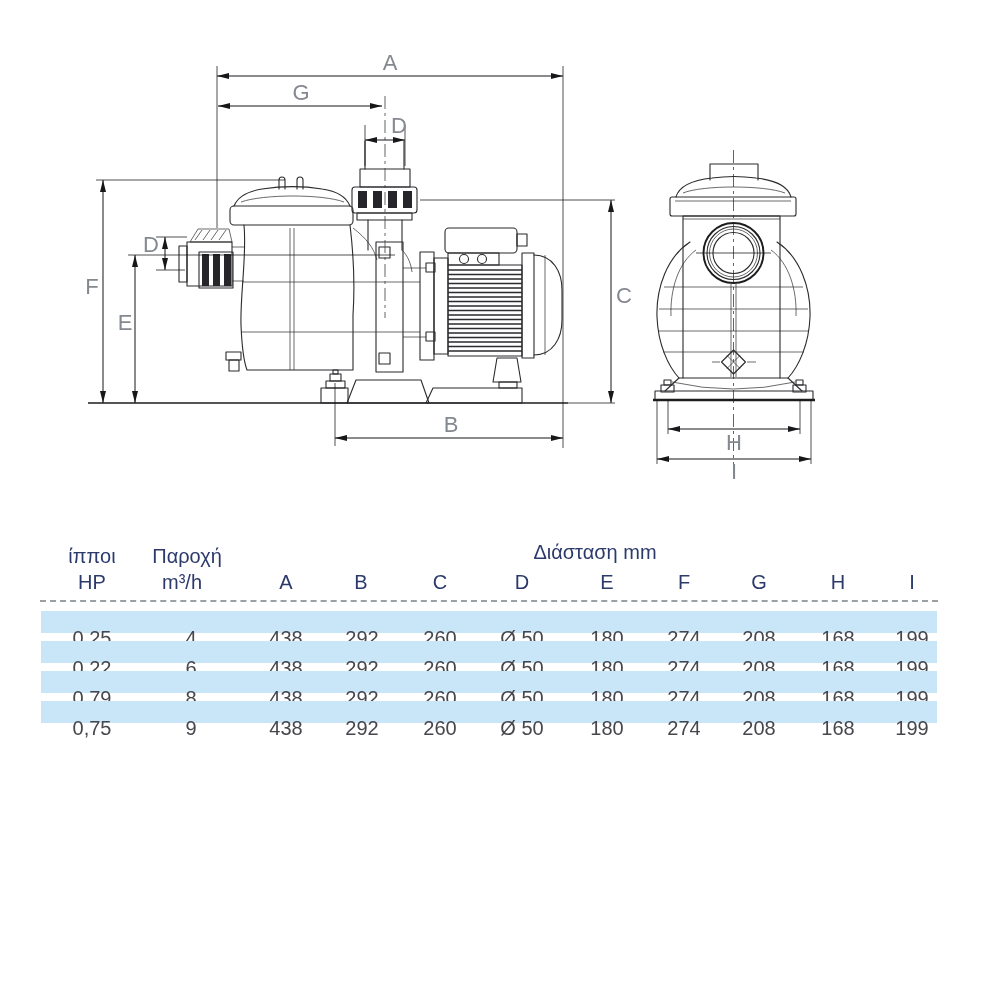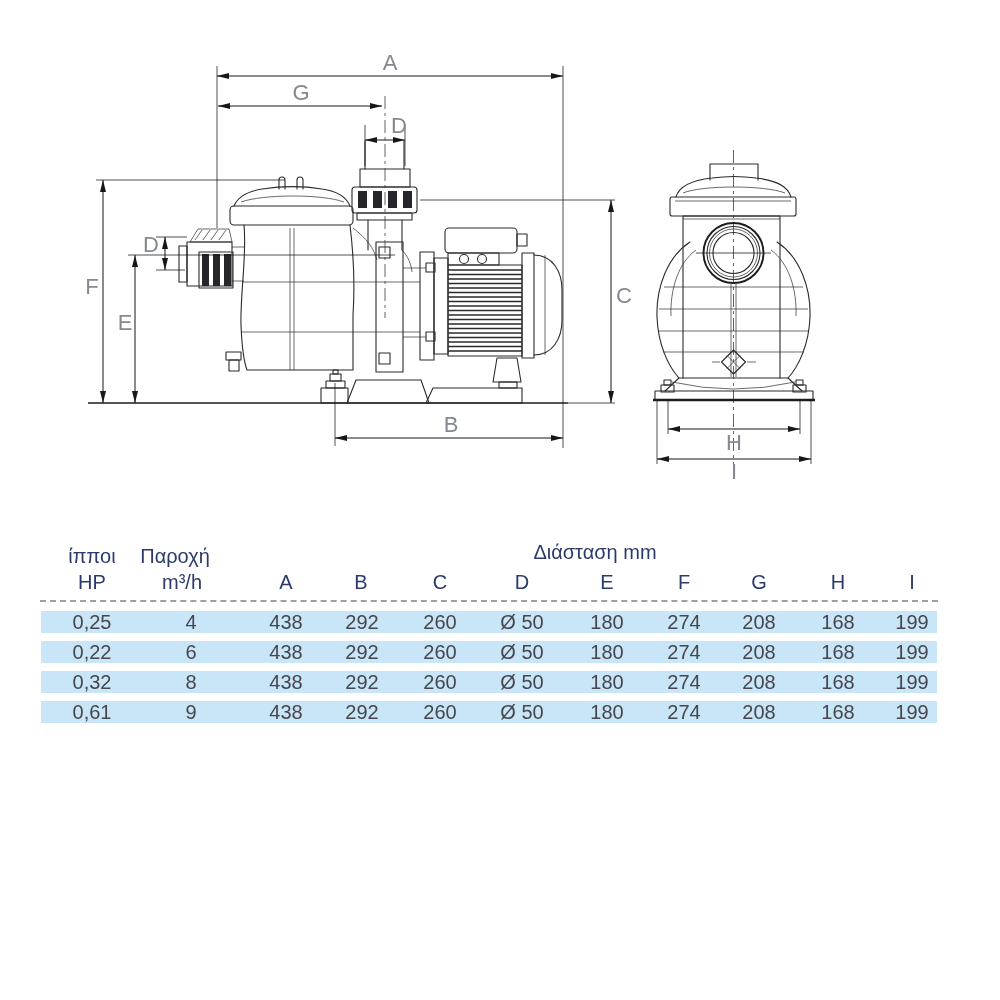--- a/index.html
+++ b/index.html
@@ -19,21 +19,21 @@
   .thick{fill:none;stroke:#1d1d20;stroke-width:2.6;}
   
   .hcell{position:absolute;width:100px;text-align:center;font-size:20px;line-height:24px;
          color:#2c3a6b;}
   .gtitle{position:absolute;width:200px;text-align:center;font-size:20px;line-height:24px;
           color:#2c3a6b;}
   .sep{position:absolute;left:40px;top:600px;width:898px;height:0;
        border-top:2px dashed #9aa0a4;}
   .trow{position:absolute;left:41px;width:896px;height:22px;background:#c9e6f8;}
   .vcell{position:absolute;width:100px;text-align:center;font-size:20px;line-height:22px;
-         color:#46464c;}
+         color:#46464c;margin-top:16px;}
 </style>
 </head>
 <body>
 
 <div class="page">
 
   <svg id="fig" width="1000" height="530" viewBox="0 0 1000 530">
     <defs>
       <marker id="ae" markerUnits="userSpaceOnUse" markerWidth="13" markerHeight="8" refX="12" refY="4" orient="auto">
         <path d="M0,1 L12,4 L0,7 Z" fill="#17171a"></path>
@@ -200,21 +200,21 @@
         <line class="dim" x1="657" y1="459" x2="811" y2="459" marker-start="url(#as)" marker-end="url(#ae)"></line>
         <text class="dlb" x="734" y="479">I</text>
       </g>
     </g>
   </svg>
 
   <div>
 
     <div class="hcell" style="left:42px;top:544px">ίπποι</div>
     <div class="hcell" style="left:42px;top:570px">HP</div>
-    <div class="hcell" style="left:125px;top:544px">Παροχή</div>
+    <div class="hcell" style="left:137px;top:544px">Παροχή</div>
     <div class="hcell" style="left:132px;top:570px">m³/h</div>
     <div class="gtitle" style="left:495px;top:540px">Διάσταση mm</div>
     <div class="hcell" style="left:236px;top:570px">A</div>
     <div class="hcell" style="left:311px;top:570px">B</div>
     <div class="hcell" style="left:390px;top:570px">C</div>
     <div class="hcell" style="left:472px;top:570px">D</div>
     <div class="hcell" style="left:557px;top:570px">E</div>
     <div class="hcell" style="left:634px;top:570px">F</div>
     <div class="hcell" style="left:709px;top:570px">G</div>
     <div class="hcell" style="left:788px;top:570px">H</div>
@@ -243,35 +243,35 @@
       <span class="vcell" style="left:349px">260</span>
       <span class="vcell" style="left:431px">Ø 50</span>
       <span class="vcell" style="left:516px">180</span>
       <span class="vcell" style="left:593px">274</span>
       <span class="vcell" style="left:668px">208</span>
       <span class="vcell" style="left:747px">168</span>
       <span class="vcell" style="left:821px">199</span>
     </div>
 
     <div class="trow" style="top:671px">
-      <span class="vcell" style="left:1px">0,32</span>
+      <span class="vcell" style="left:1px">0,79</span>
       <span class="vcell" style="left:100px">8</span>
       <span class="vcell" style="left:195px">438</span>
       <span class="vcell" style="left:271px">292</span>
       <span class="vcell" style="left:349px">260</span>
       <span class="vcell" style="left:431px">Ø 50</span>
       <span class="vcell" style="left:516px">180</span>
       <span class="vcell" style="left:593px">274</span>
       <span class="vcell" style="left:668px">208</span>
       <span class="vcell" style="left:747px">168</span>
       <span class="vcell" style="left:821px">199</span>
     </div>
 
     <div class="trow" style="top:701px">
-      <span class="vcell" style="left:1px">0,61</span>
+      <span class="vcell" style="left:1px">0,75</span>
       <span class="vcell" style="left:100px">9</span>
       <span class="vcell" style="left:195px">438</span>
       <span class="vcell" style="left:271px">292</span>
       <span class="vcell" style="left:349px">260</span>
       <span class="vcell" style="left:431px">Ø 50</span>
       <span class="vcell" style="left:516px">180</span>
       <span class="vcell" style="left:593px">274</span>
       <span class="vcell" style="left:668px">208</span>
       <span class="vcell" style="left:747px">168</span>
       <span class="vcell" style="left:821px">199</span>

